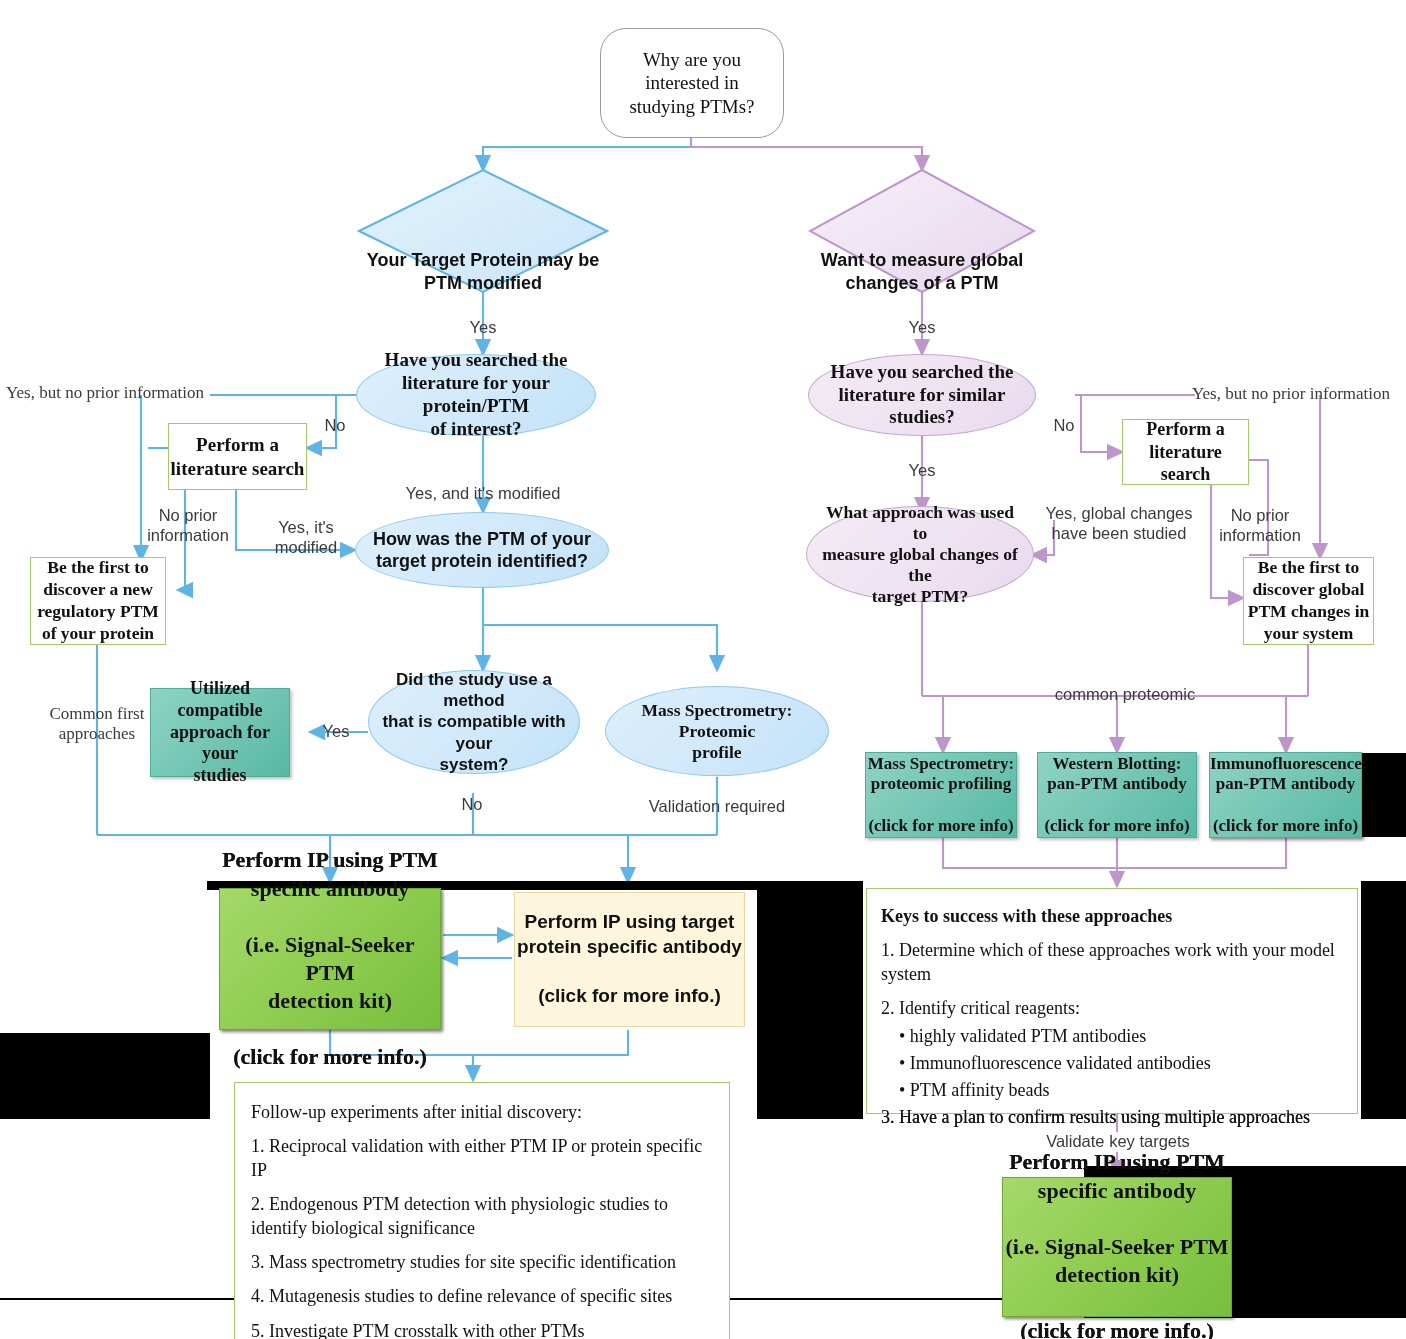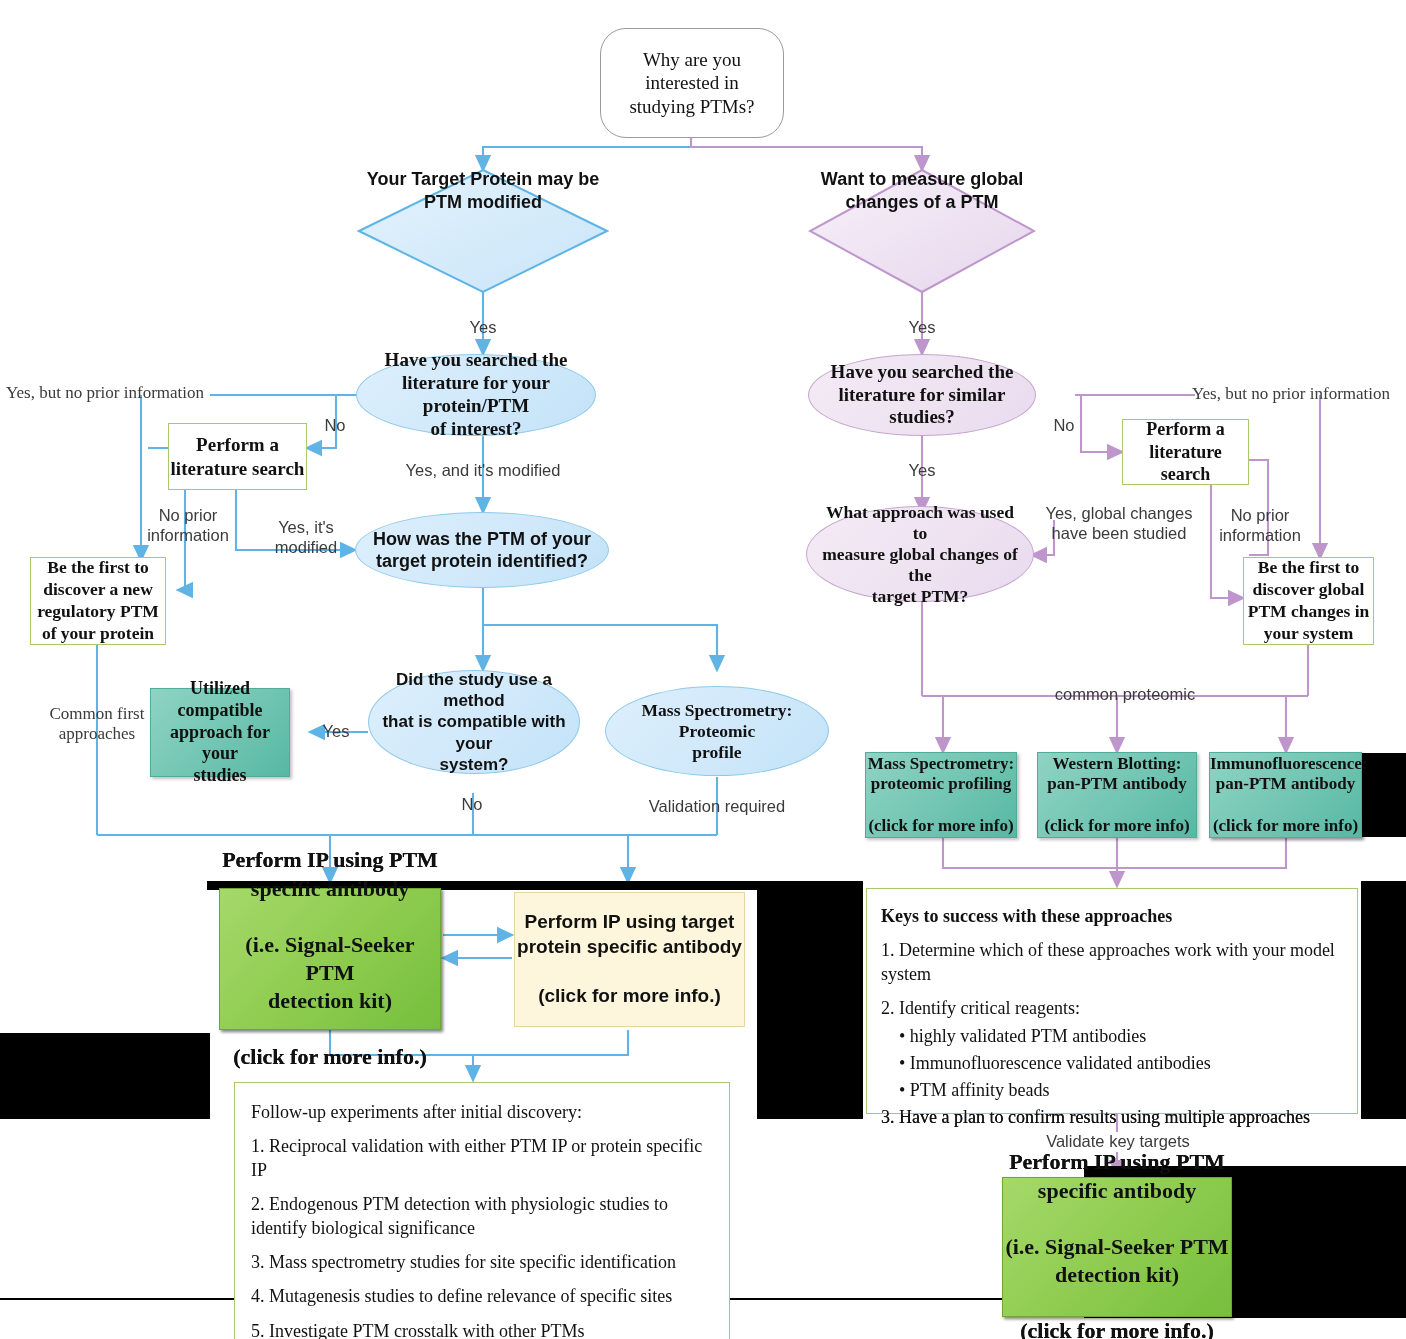--- a/index.html
+++ b/index.html
@@ -8,21 +8,21 @@
   .node{position:absolute;box-sizing:border-box;display:flex;align-items:center;justify-content:center;text-align:center;}
   .node span{display:block;width:100%;white-space:pre-line;}
 
   
   .rounded{
     border:1.5px solid #9b9b9b;border-radius:26px;background:#fff;
     font-family:"Liberation Serif",serif;font-size:19px;color:#111;line-height:1.22;
   }
   .diamond-wrap{position:absolute;}
   .diamond-wrap .dia{position:absolute;inset:0;}
-  .diamond-wrap .lbl{position:absolute;inset:0;display:flex;align-items:flex-start;justify-content:center;
+  .diamond-wrap .lbl{position:absolute;inset:0;display:flex;align-items:flex-end;justify-content:center;
      text-align:center;font-family:"Liberation Sans",sans-serif;font-weight:bold;font-size:18px;color:#111;line-height:1.25;}
   .ellipse{border-radius:50%;}
   .ell-blue{background:linear-gradient(135deg,#ddeffc 0%,#cfe8fa 60%,#c2e2f8 100%);border:1.5px solid #8ec9ea;}
   .ell-purple{background:linear-gradient(135deg,#f3ebf5 0%,#eee2f1 60%,#e8daee 100%);border:1.5px solid #c6a4cf;}
   .serif{font-family:"Liberation Serif",serif;font-weight:bold;font-size:19px;color:#111;line-height:1.2;}
   .sans{font-family:"Liberation Sans",sans-serif;font-weight:bold;font-size:18px;color:#111;line-height:1.25;}
 
   .box-white{background:#ffffff;border:1.6px solid #a8c96a;font-family:"Liberation Serif",serif;font-weight:bold;font-size:19px;color:#111;line-height:1.25;}
   .box-teal{background:linear-gradient(135deg,#8fd3c3 0%,#71c5b2 55%,#56b8a3 100%);border:1.4px solid #4fae9b;
             font-family:"Liberation Serif",serif;font-weight:bold;font-size:18px;color:#111;line-height:1.22;
@@ -182,21 +182,21 @@
       </div>
   </div>
   <div class="edge-label" style="left:900px;top:298px;width:44px;"><span>Yes</span></div>
 
   <div class="node ellipse ell-blue serif" style="left:356px;top:334px;width:240px;height:82px;padding:0 10px;">
     <span>Have you searched the
 literature for your protein/PTM
 of interest?</span>
   </div>
   <div class="edge-label" style="left:317px;top:396px;width:36px;"><span>No</span></div>
-  <div class="edge-label" style="left:390px;top:441px;width:186px;"><span>Yes, and it's modified</span></div>
+  <div class="edge-label" style="left:390px;top:464px;width:186px;"><span>Yes, and it's modified</span></div>
   <div class="edge-label serif-l" style="left:6px;top:363px;width:206px;text-align:left;font-size:17px;"><span>Yes, but no prior information</span></div>
 
   <div class="node box-white" style="left:168px;top:403px;width:139px;height:67px;">
     <span>Perform a
 literature search</span>
   </div>
   <div class="edge-label" style="left:128px;top:486px;width:120px;"><span>No prior
 information</span></div>
   <div class="edge-label" style="left:258px;top:498px;width:96px;"><span>Yes, it's
 modified</span></div>

